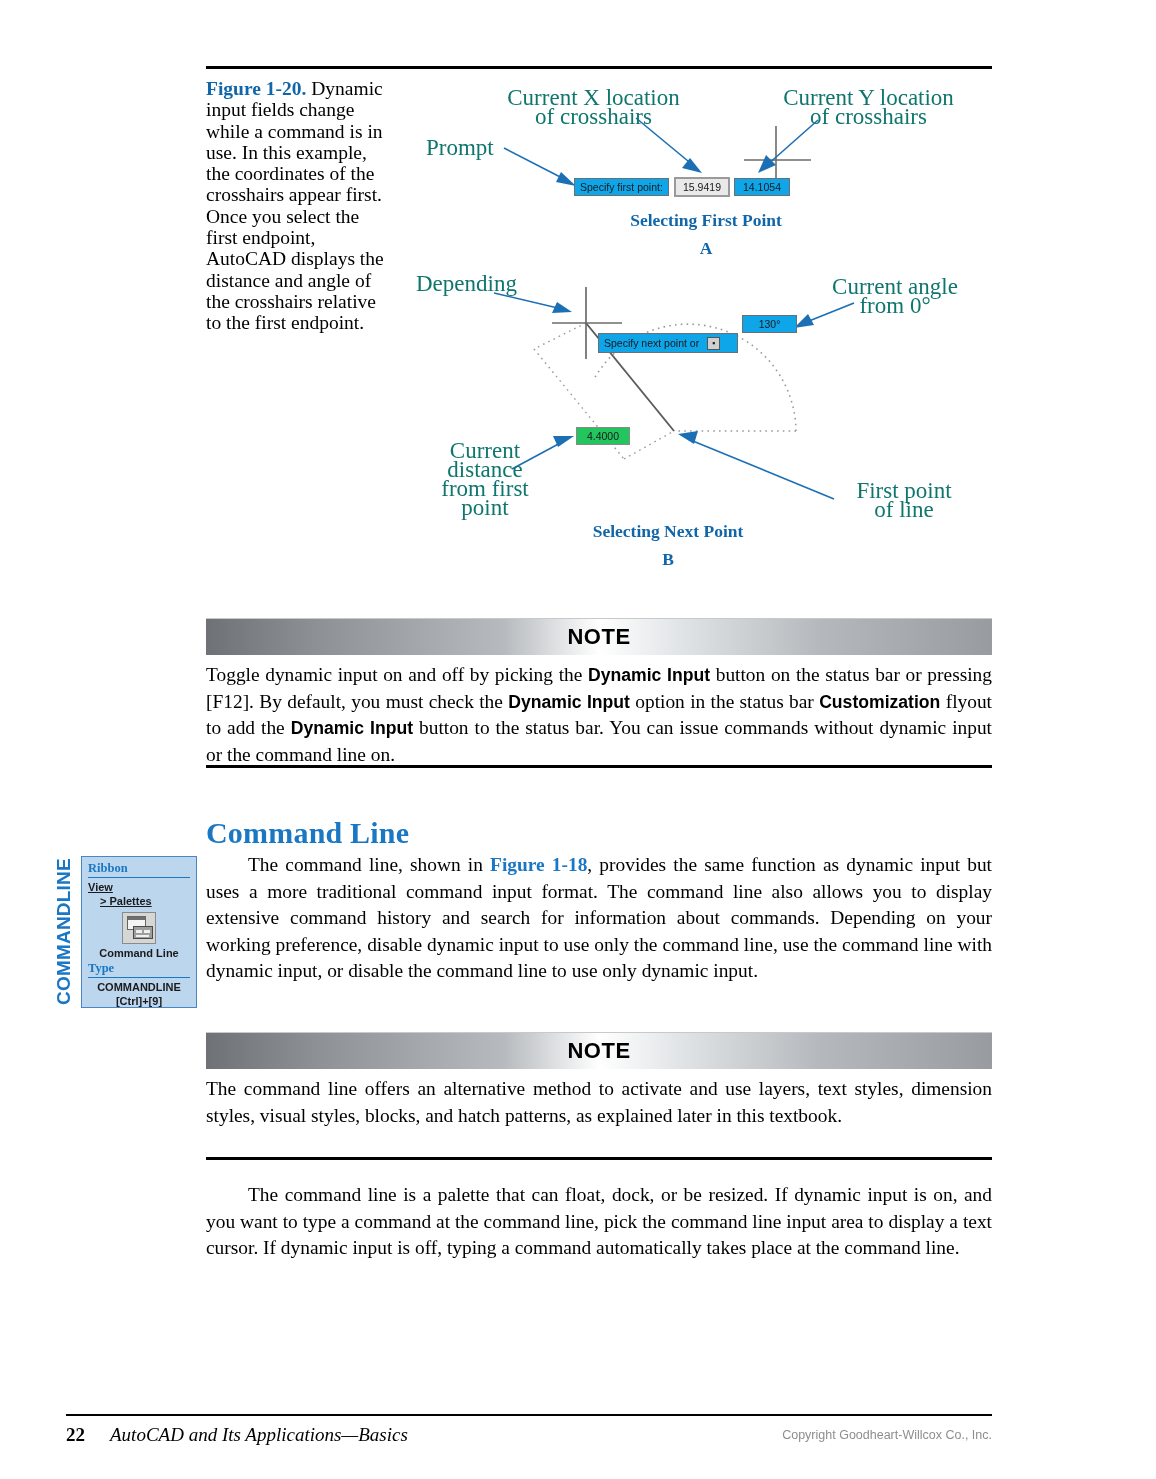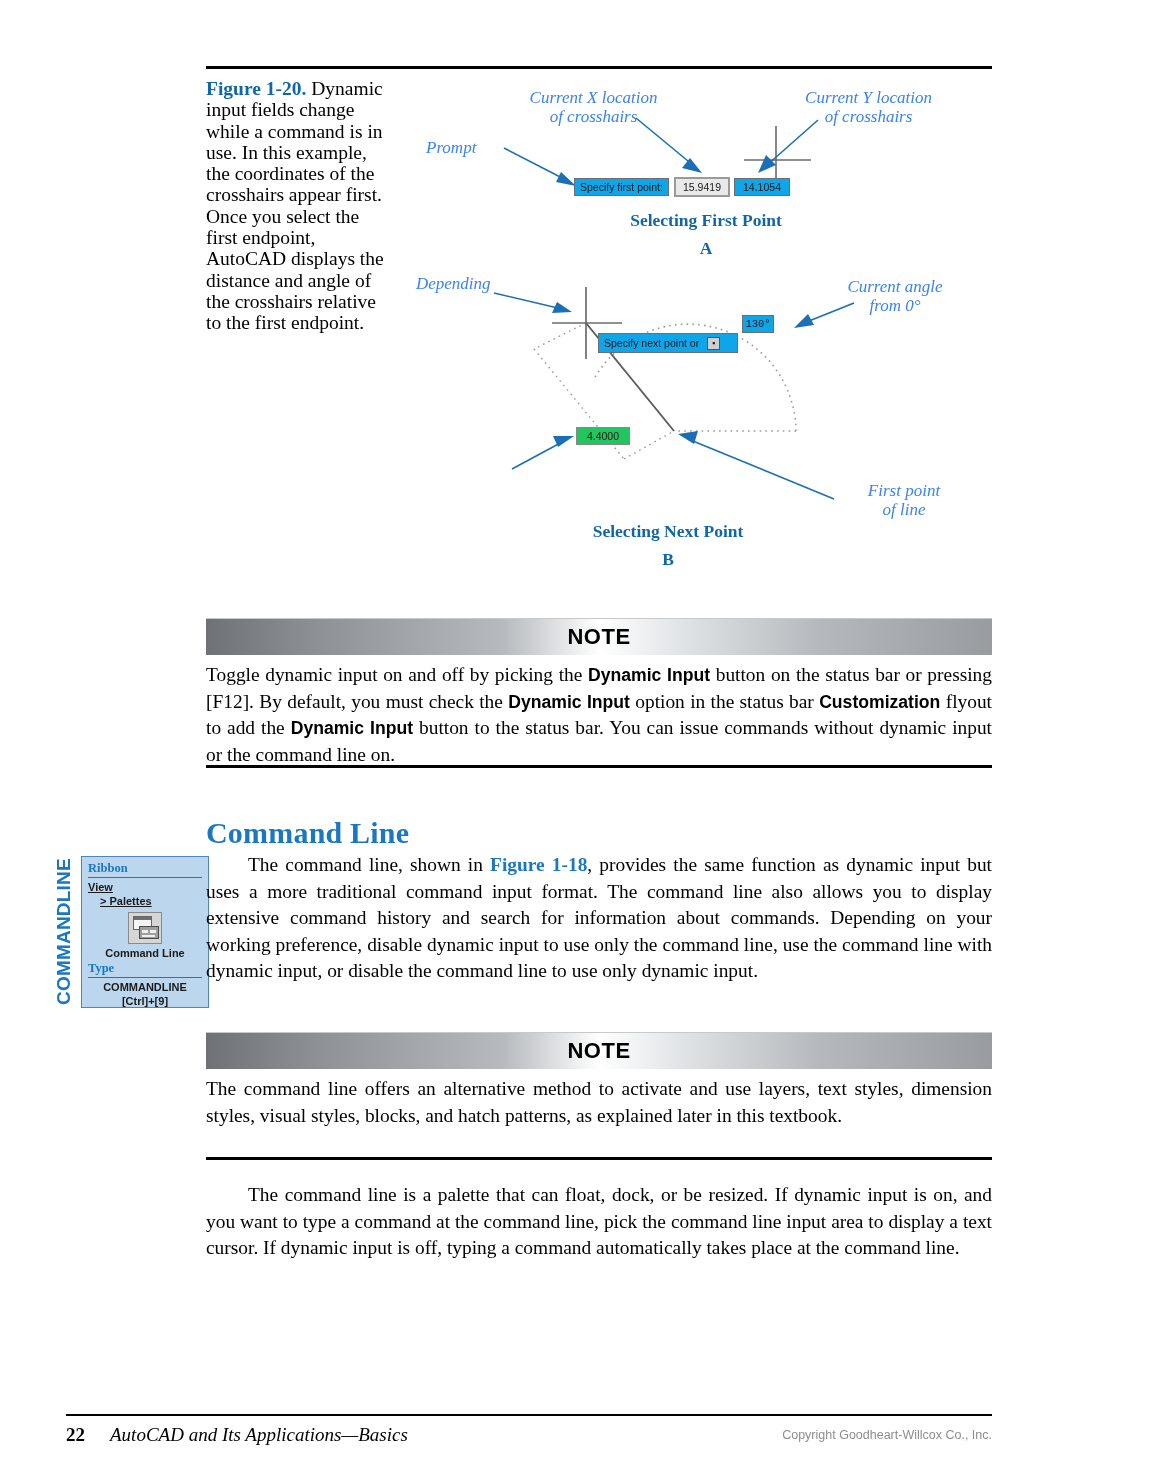--- a/index.html
+++ b/index.html
@@ -43,26 +43,25 @@
     color: #1166aa;
     font-weight: bold;
     font-size: 19.5px;
   }
 
   
   .panel { position: absolute; }
 
   .blue-label {
     position: absolute;
-    color: #3b82f6;
-    font-size: 17px;
+    color: #0f766e;
+    font-size: 23px;
     line-height: 19px;
     font-family: "Liberation Serif", serif;
     white-space: pre;
-    font-style: italic;
   }
   .panel-title {
     position: absolute;
     color: #1166aa;
     font-weight: bold;
     font-size: 17.5px;
     white-space: pre;
     text-align: center;
   }
   .panel-letter {
@@ -180,21 +179,21 @@
     writing-mode: vertical-rl;
     transform: rotate(180deg);
     display: flex;
     align-items: center;
     justify-content: center;
   }
   #cmd-box {
     position: absolute;
     left: 29px;
     top: 0px;
-    width: 128px;
+    width: 116px;
     height: 152px;
     background: #bcd6ee;
     border: 1px solid #4a86c5;
     box-sizing: border-box;
     padding: 4px 6px 0 6px;
   }
   .cmd-sec-title {
     color: #1a77c4;
     font-family: "Liberation Serif", serif;
     font-weight: bold;
@@ -382,24 +381,25 @@
       <g stroke="#1c6fb4" stroke-width="1.6" fill="none">
         <path d="M418,228 L272,168"></path>
       </g>
       <polygon points="262,163 282,160 278,173" fill="#1c6fb4"></polygon>
     </svg>
 
     <div class="blue-label" style="left:0px; top:3px;">Depending</div>
 
     <div class="blue-label" style="left:390px; top:6px; width:178px; text-align:center;">Current angle<br>from 0°</div>
 
+    <div class="blue-label" style="left:0px; top:170px; width:138px; text-align:center;">Current<br>distance<br>from first<br>point</div>
 
     <div class="blue-label" style="left:408px; top:210px; width:160px; text-align:center;">First point<br>of line</div>
 
-    <div class="dyn-box centered" style="left:326px; top:44px; width:32px; height:18px;font-family:Liberation Mono, monospace;">130°</div>
+    <div class="dyn-box centered" style="left:326px; top:44px; width:55px; height:18px;">130°</div>
 
     <div class="dyn-box" style="left:182px; top:62px; width:140px; height:20px;">
       <span>Specify next point or</span>
       <span class="dyn-expand">▪</span>
     </div>
 
     <div class="dyn-box light" style="left:160px; top:156px; width:54px; height:18px;">4.4000</div>
 
     <div class="panel-title" style="left:252px; top:250px; width:260px; margin-left:-130px;">Selecting Next Point</div>
 

